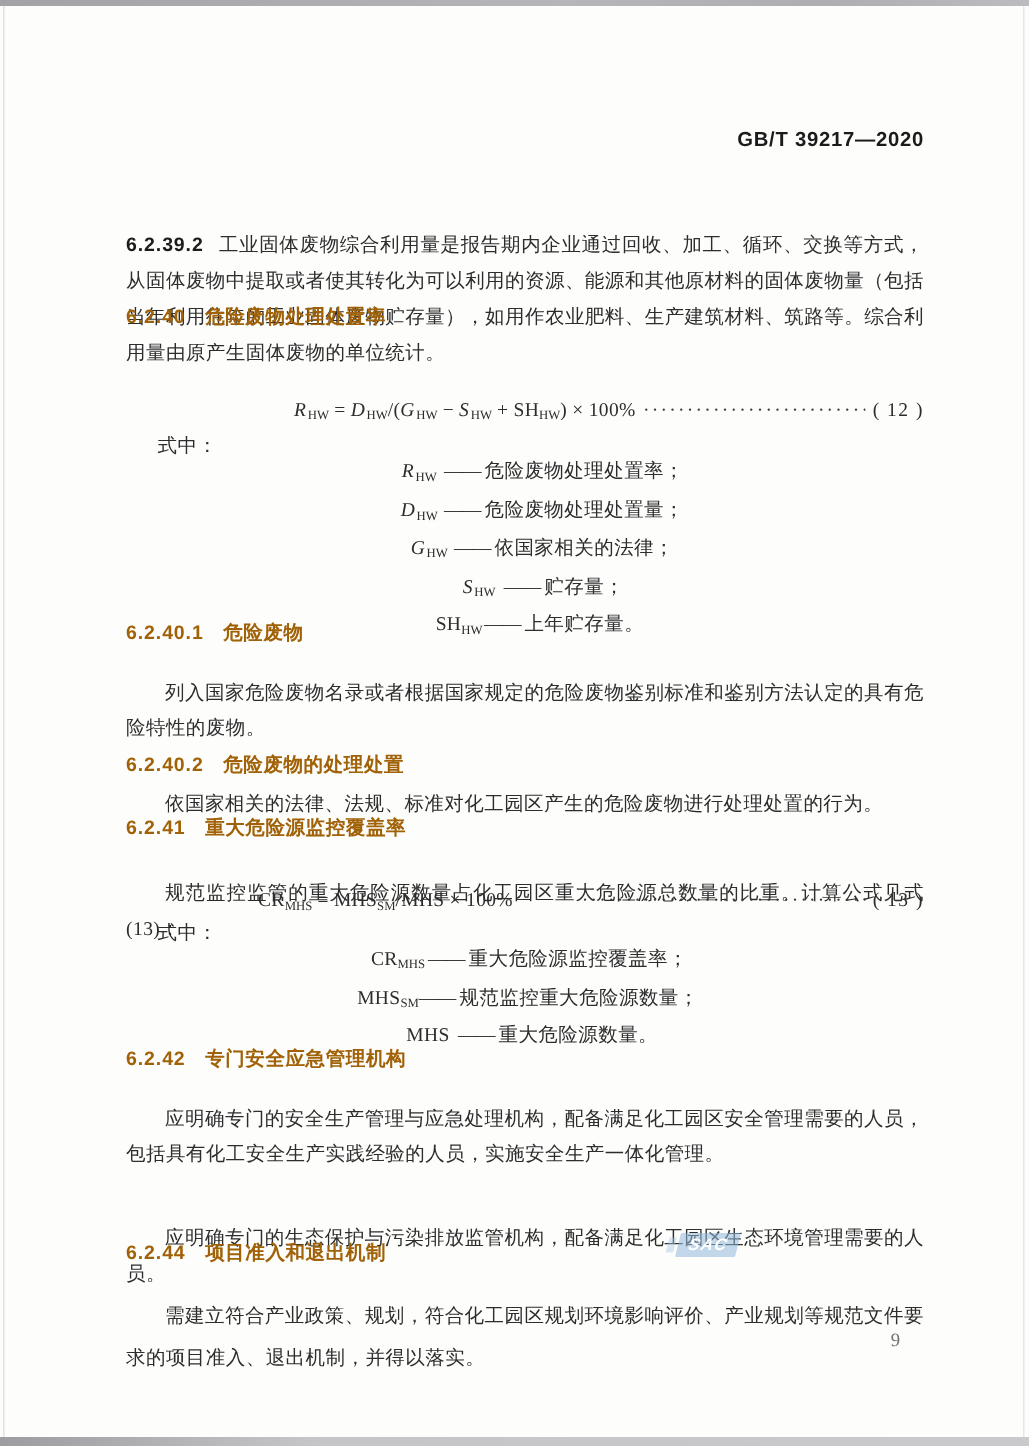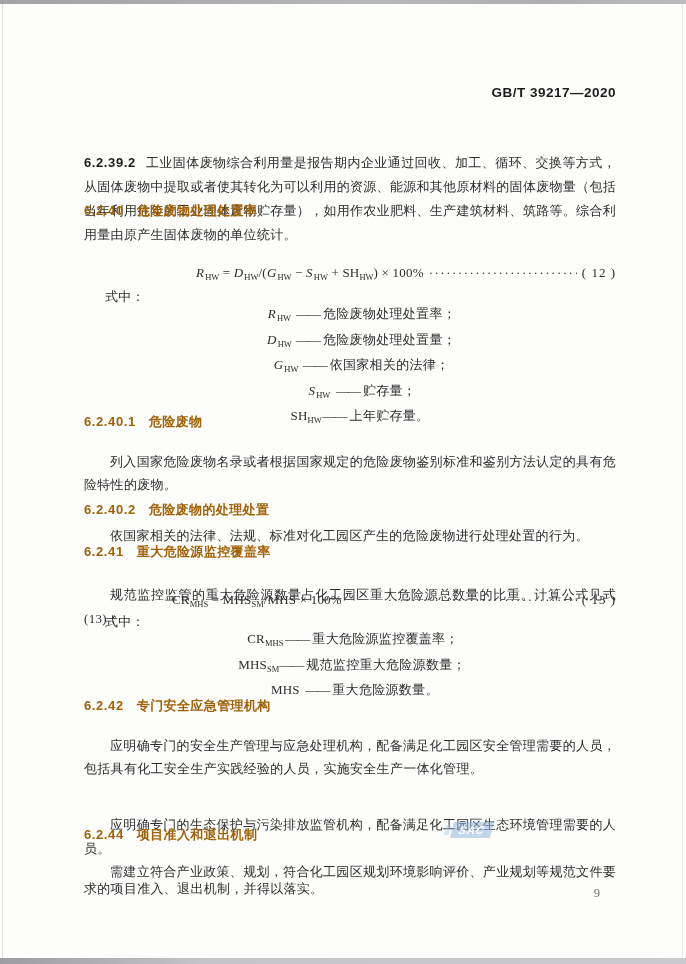--- a/index.html
+++ b/index.html
@@ -57,21 +57,21 @@
   .pos-p401{top:437px;line-height:23px;}
   .pos-h402{top:498px;}
   .pos-p402{top:511px;}
   .pos-h41{top:540px;}
   .pos-p41{top:570px;}
   .pos-h42{top:694px;}
   .pos-p42{top:721px;line-height:23px;}
   .pos-h43{top:766px;}
   .pos-p43{top:800px;}
   .pos-h44{top:823px;}
-  .pos-p44{top:850px;line-height:17px;}
+  .pos-p44{top:850px;line-height:28px;}
   sub{font-size:8.5px;vertical-align:-2.5px;letter-spacing:0;}
   .f-math i, .lsym i{font-style:italic;padding-right:1px;}
   .wm{position:absolute;top:822px;left:452px;
       transform:skewX(-14deg);
       background:rgba(148,184,221,0.55);color:#ffffff;
       font:italic 700 11px "Liberation Sans","DejaVu Sans",sans-serif;
       padding:2px 7px;letter-spacing:1px;border-radius:1px;}
   .wm::before{content:"";position:absolute;left:-7px;top:3px;bottom:3px;width:5px;
       background:rgba(170,200,230,0.45);}
   .pagenum{position:absolute;top:886px;right:86px;font-size:12.5px;color:#6f6f6f;

